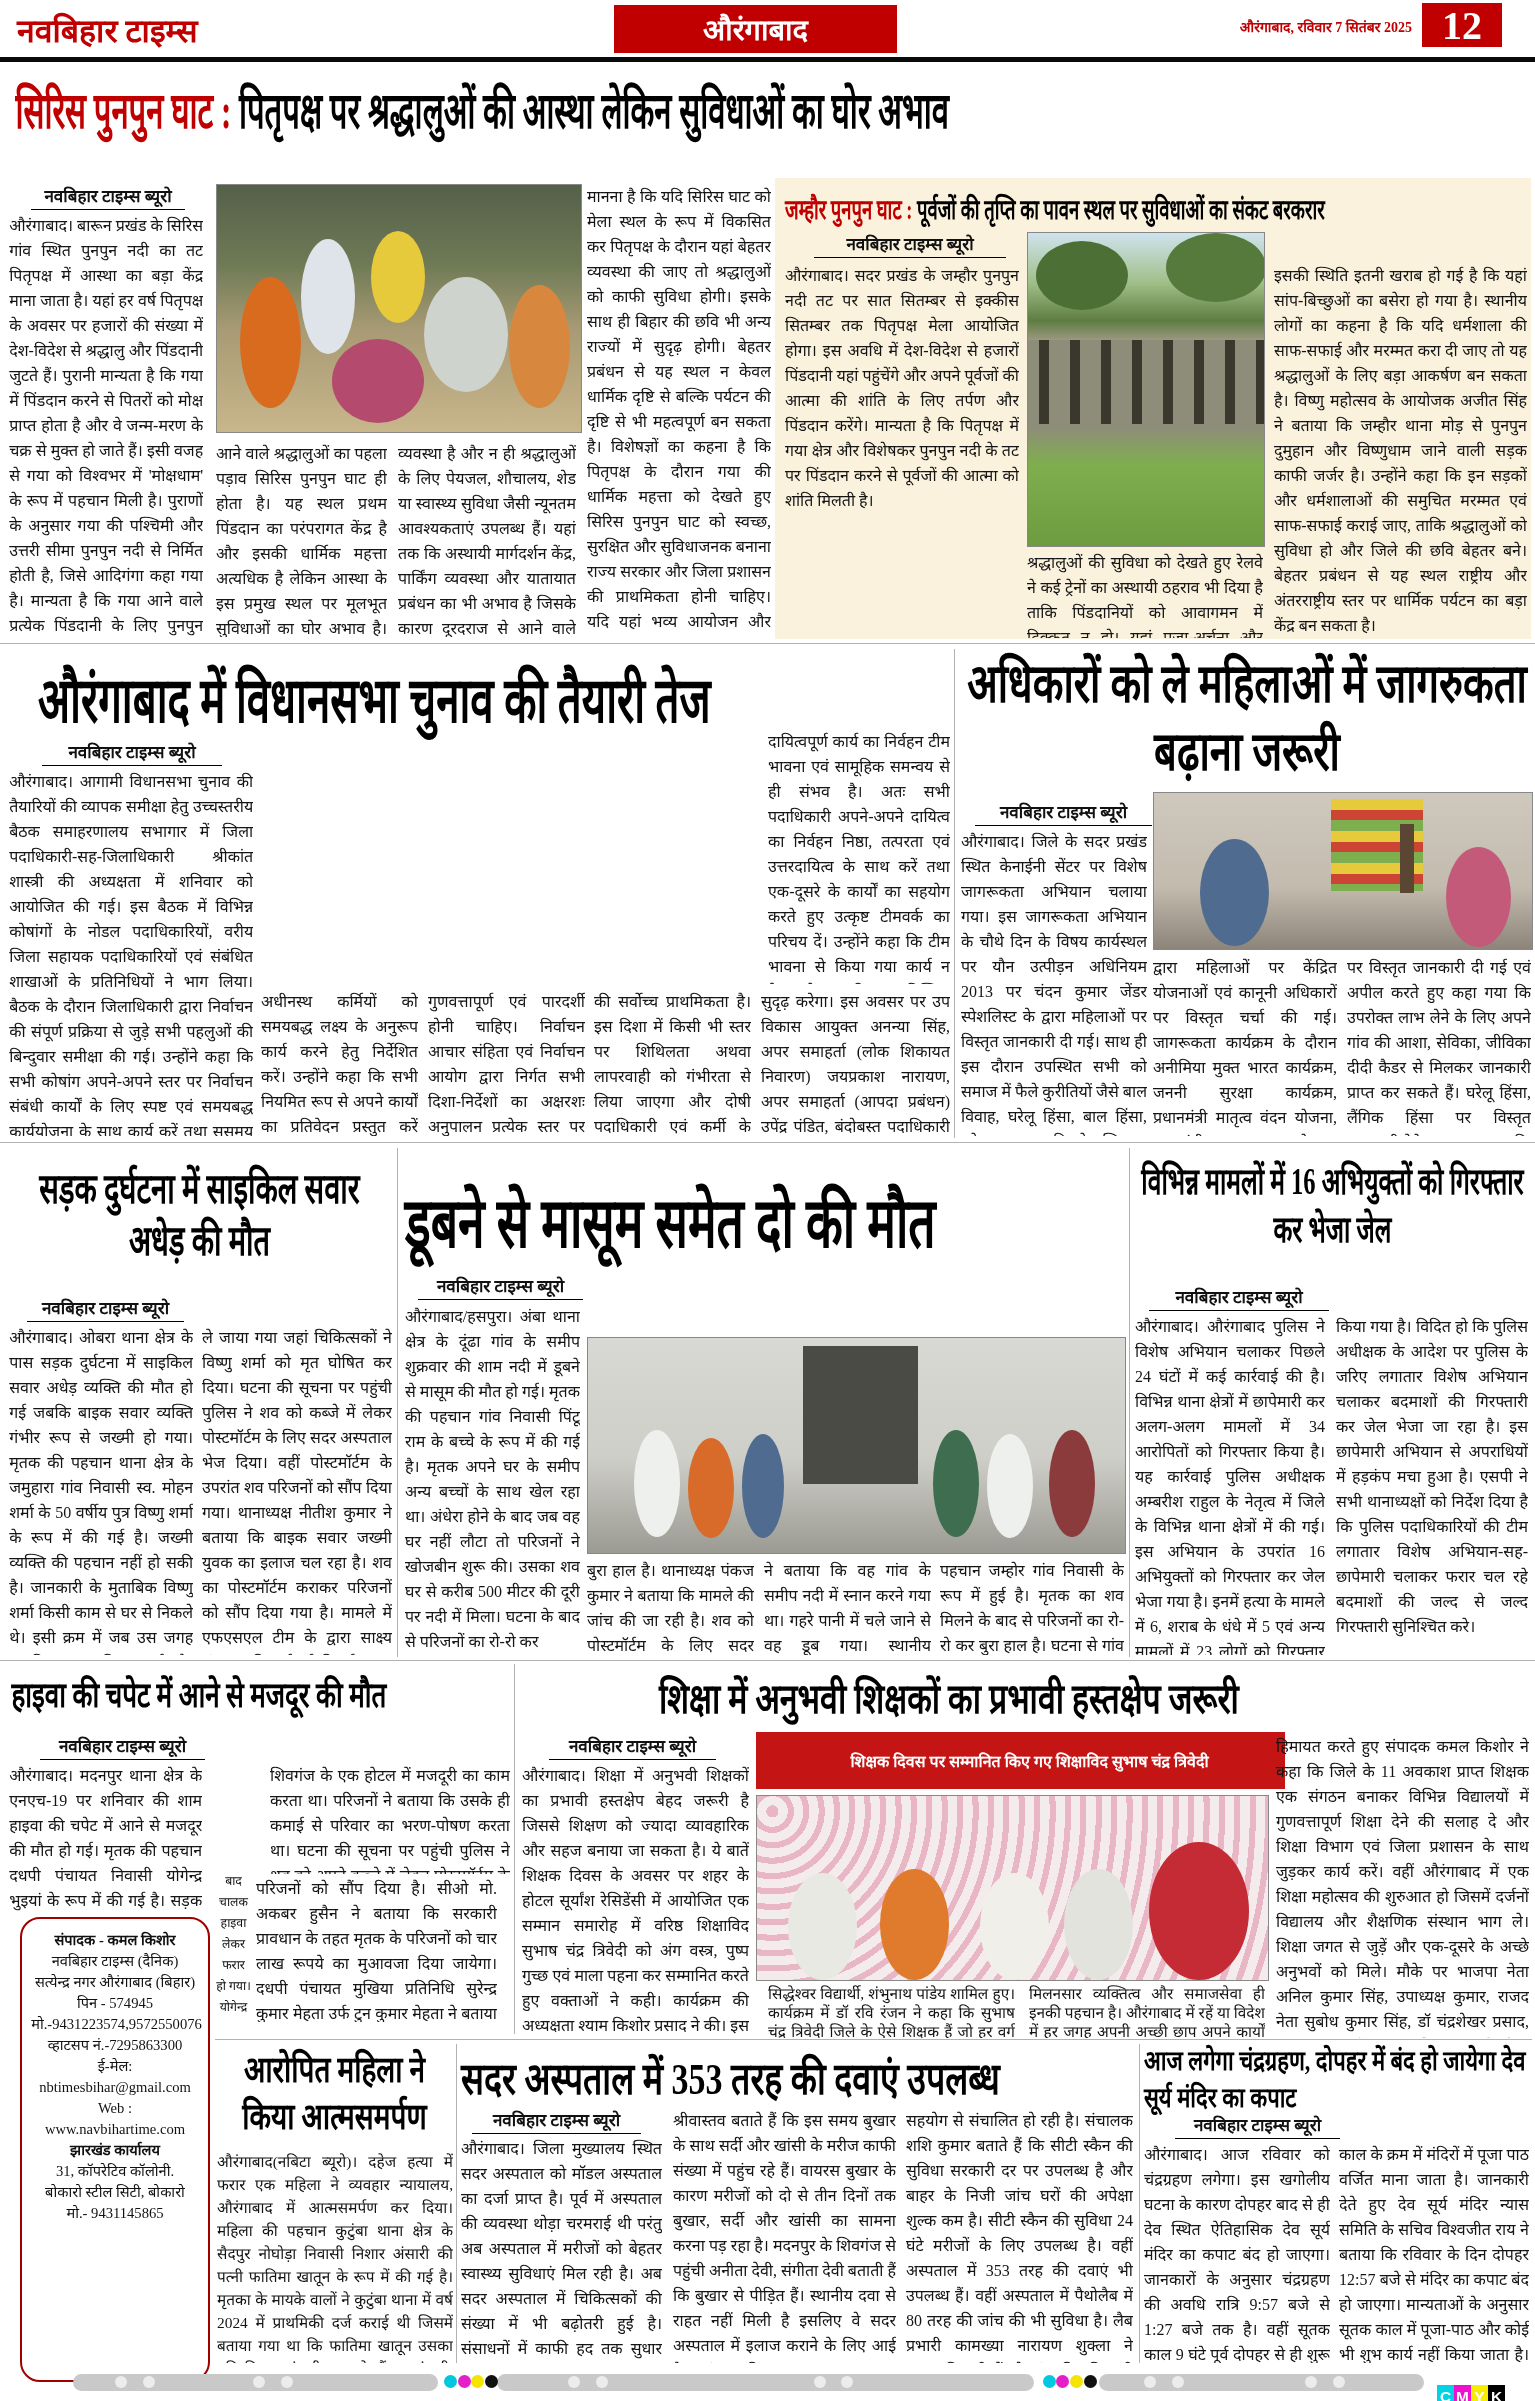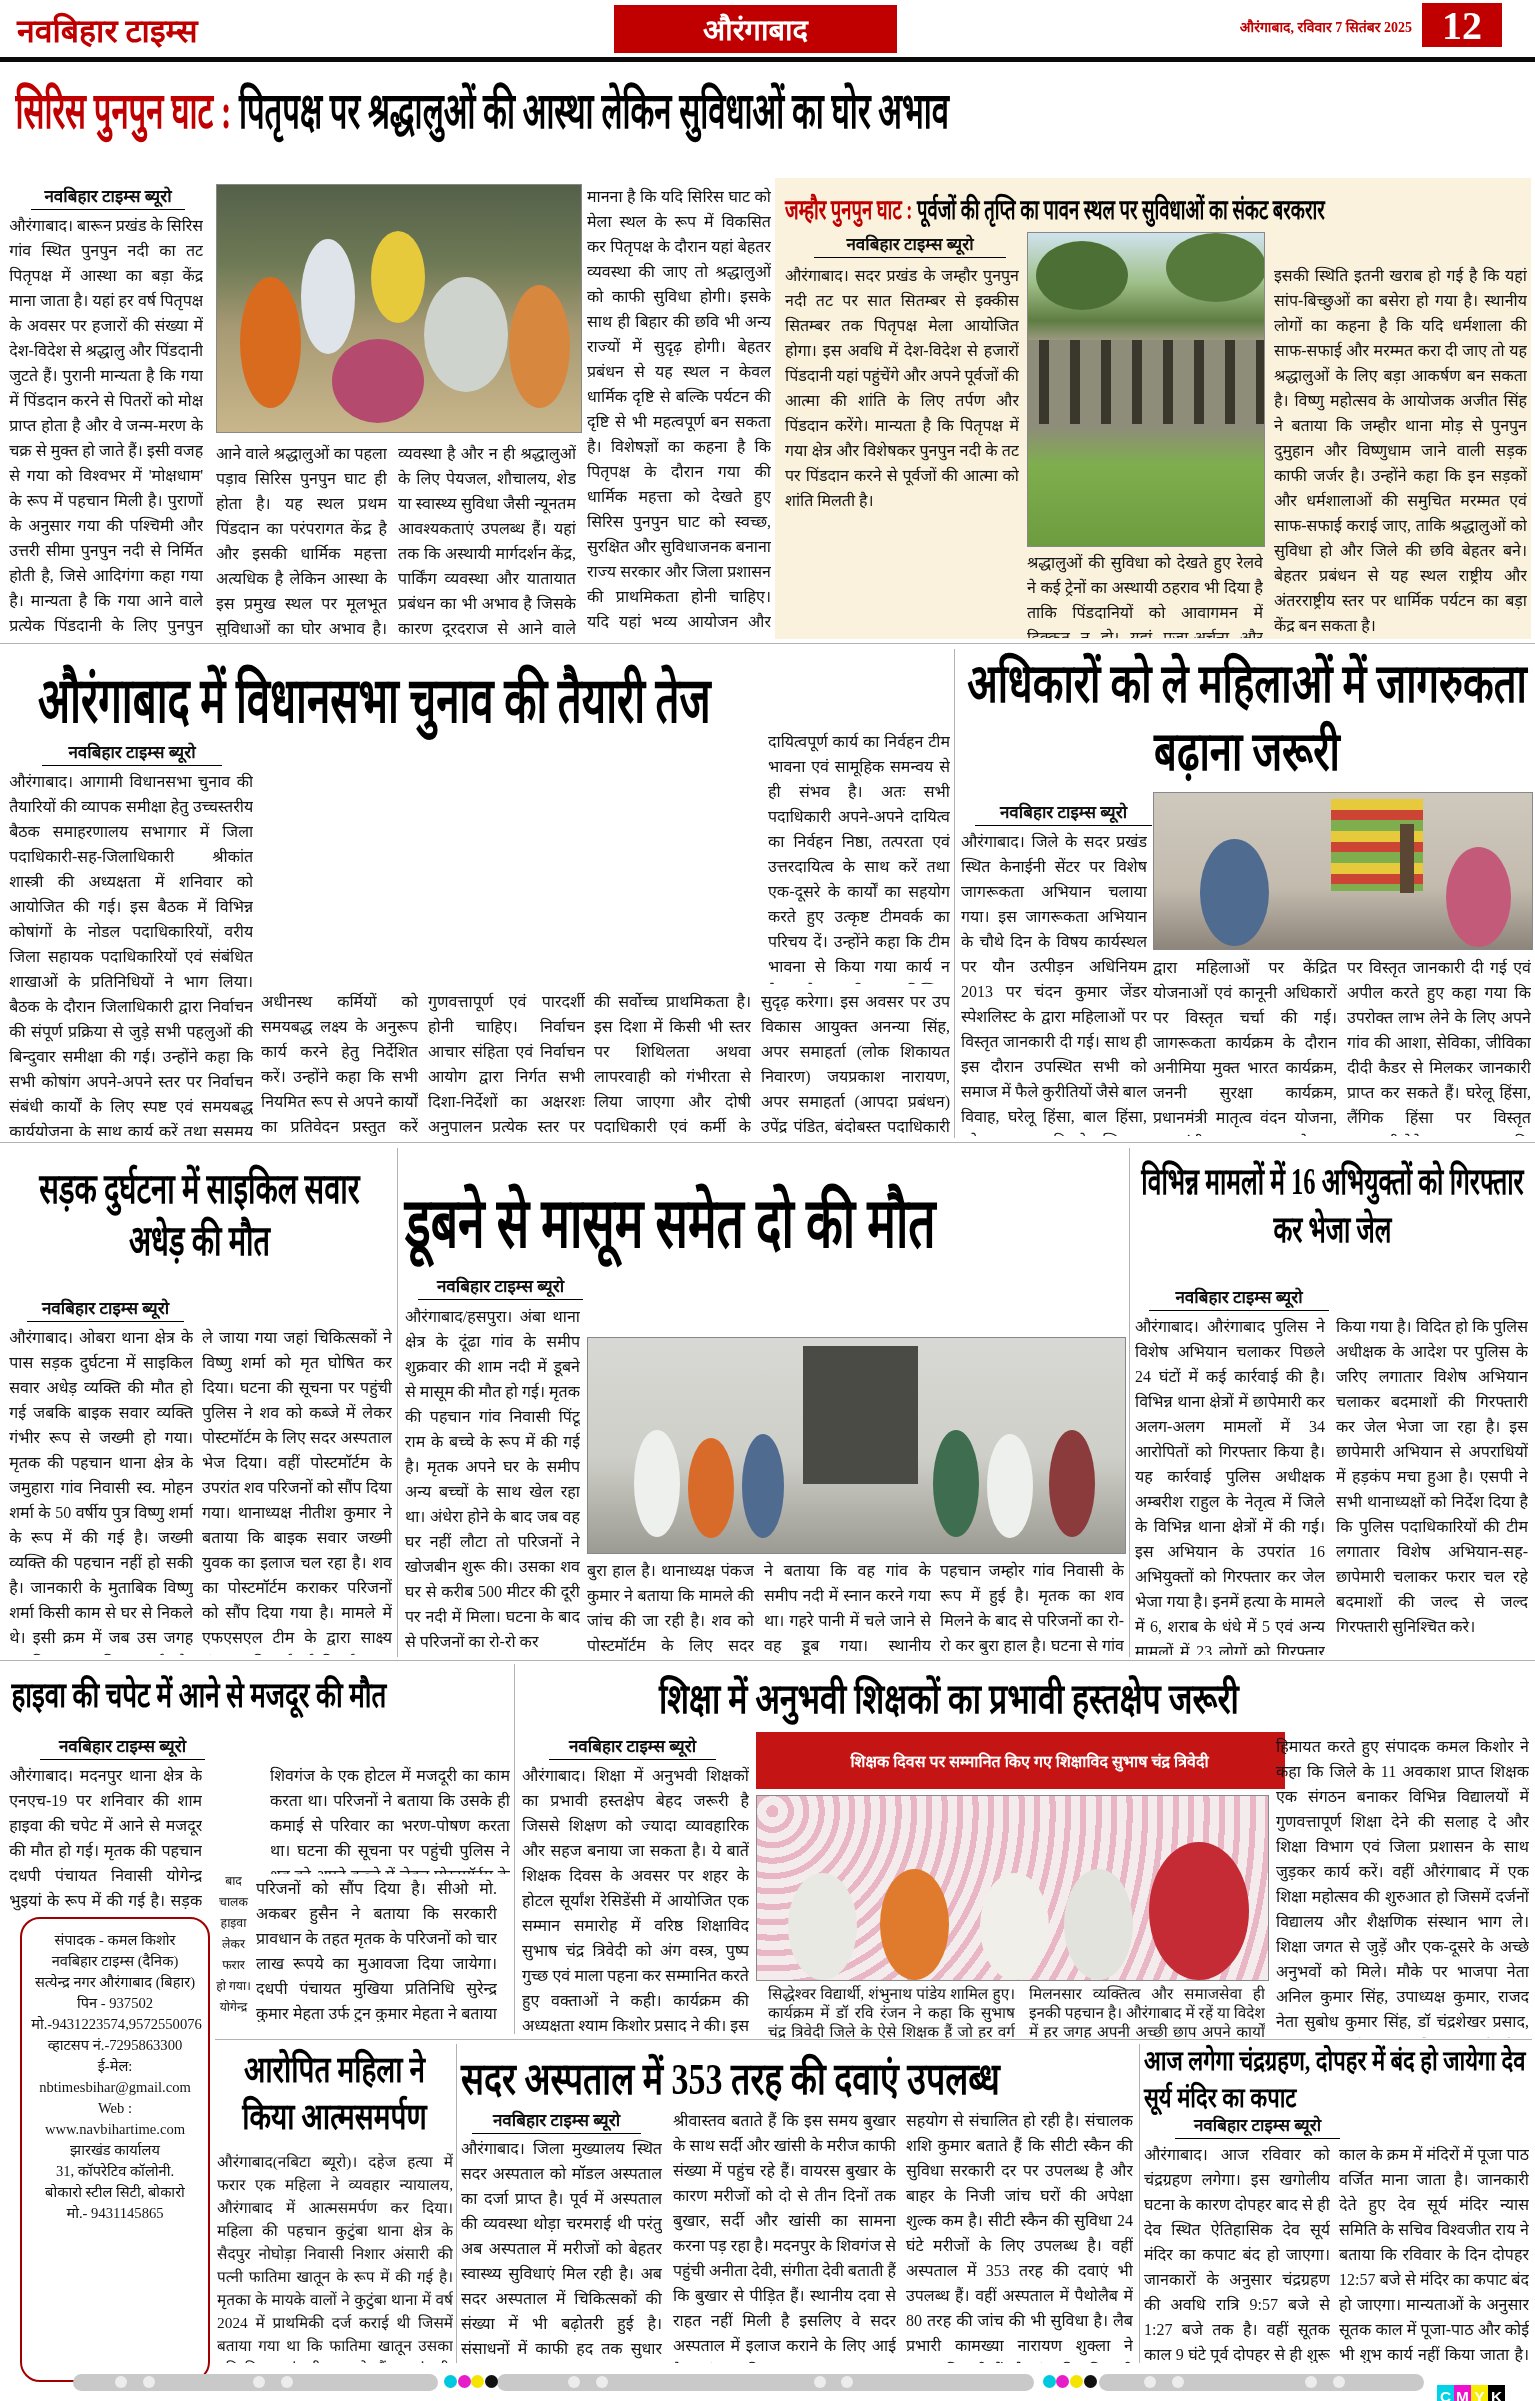--- a/index.html
+++ b/index.html
@@ -25,21 +25,21 @@
      color:#fff;font-size:29px;font-weight:bold;display:flex;align-items:center;justify-content:center;}
   #dateline{position:absolute;left:1059px;top:17px;width:353px;font-size:14px;font-weight:bold;
      color:#c00000;text-align:right;white-space:nowrap;}
   #page-badge{position:absolute;left:1422px;top:3.1px;width:80px;height:44px;background:#c00000;
      color:#fff;font-size:40px;font-weight:bold;display:flex;align-items:center;justify-content:center;}
   #top-rule{position:absolute;left:0;top:57px;width:1535px;height:5.4px;background:#0a0a0a;}
   #imprint-box{position:absolute;left:20px;top:1917px;width:190px;height:465px;border:2.3px solid #a00000;
      border-radius:20px;background:#fff;padding:10.7px 9.2px;box-sizing:border-box;overflow:hidden;}
   .imp-para{font-size:14.6px;line-height:21px;text-align:justify;margin-bottom:6.1px;}
   .imp-line{font-size:14.6px;line-height:21px;text-align:center;}
-  .imp-bold{font-weight:normal;}
+  .imp-bold{font-weight:bold;}
   .squeeze{position:absolute;font-size:12.3px;line-height:21px;text-align:center;overflow:hidden;}
   .regbar{position:absolute;top:2374px;height:17px;background:#c9c9c9;border-radius:8.4px;}
   .regdot{position:absolute;top:2376px;width:12.3px;height:12.3px;border-radius:50%;background:#ececec;}
   .cdot{position:absolute;top:2375px;width:13px;height:13px;border-radius:50%;}
   .cmybox{position:absolute;top:2385px;width:17px;height:23px;color:#fff;font-family:"Liberation Sans",sans-serif;
      font-size:15.4px;font-weight:bold;display:flex;align-items:center;justify-content:center;}
   .ph-label{position:absolute;background:#f3d957;color:#111;font-size:11.5px;font-weight:bold;
      padding:1.5px 7.7px;white-space:nowrap;}
 </style>
 </head>
@@ -149,21 +149,21 @@
   <div class="by" style="left:40px;top:1734px;width:165px;">नवबिहार टाइम्स ब्यूरो</div>
   <div class="bc" style="left:9.2px;top:1763px;width:193px;height:149px;">औरंगाबाद। मदनपुर थाना क्षेत्र के एनएच-19 पर शनिवार की शाम हाइवा की चपेट में आने से मजदूर की मौत हो गई। मृतक की पहचान दधपी पंचायत निवासी योगेन्द्र भुइयां के रूप में की गई है। सड़क पार कर रहे मजदूर को अनियंत्रित हाइवा ने कुचल दिया। घटना के</div>
   <div class="bc" style="left:270px;top:1763px;width:240px;height:111px;">शिवगंज के एक होटल में मजदूरी का काम करता था। परिजनों ने बताया कि उसके ही कमाई से परिवार का भरण-पोषण करता था। घटना की सूचना पर पहुंची पुलिस ने शव को अपने कब्जे में लेकर पोस्टमॉर्टम के उपरांत शव</div>
   <div class="squeeze" style="left:216px;top:1848px;width:35px;height:143px;margin-top:23px;">बाद चालक हाइवा लेकर फरार हो गया। योगेन्द्र</div>
   <div class="bc" style="left:256px;top:1876px;width:241px;height:146px;">परिजनों को सौंप दिया है। सीओ मो. अकबर हुसैन ने बताया कि सरकारी प्रावधान के तहत मृतक के परिजनों को चार लाख रूपये का मुआवजा दिया जायेगा। दधपी पंचायत मुखिया प्रतिनिधि सुरेन्द्र कुमार मेहता उर्फ टुन कुमार मेहता ने बताया कि योगेन्द्र अत्यंत गरीब था। परिजनों को सरकार की कल्याणकारी योजनाओं का लाभ दिलवाया जायेगा।</div>
 
   <div id="imprint-box">
     <div class="imp-line imp-bold">संपादक - कमल किशोर</div>
     <div class="imp-line">नवबिहार टाइम्स (दैनिक)</div>
     <div class="imp-line">सत्येन्द्र नगर औरंगाबाद (बिहार)</div>
-    <div class="imp-line">पिन - 937502</div>
+    <div class="imp-line">पिन - 574945</div>
     <div class="imp-line">मो.-9431223574,9572550076</div>
     <div class="imp-line">व्हाटसप नं.-7295863300</div>
     <div class="imp-line">ई-मेल: nbtimesbihar@gmail.com</div>
     <div class="imp-line">Web : www.navbihartime.com</div>
     <div class="imp-line imp-bold">झारखंड कार्यालय</div>
     <div class="imp-line">31, कॉपरेटिव कॉलोनी.</div>
     <div class="imp-line">बोकारो स्टील सिटी, बोकारो</div>
     <div class="imp-line">मो.- 9431145865</div>
 
   </div>

